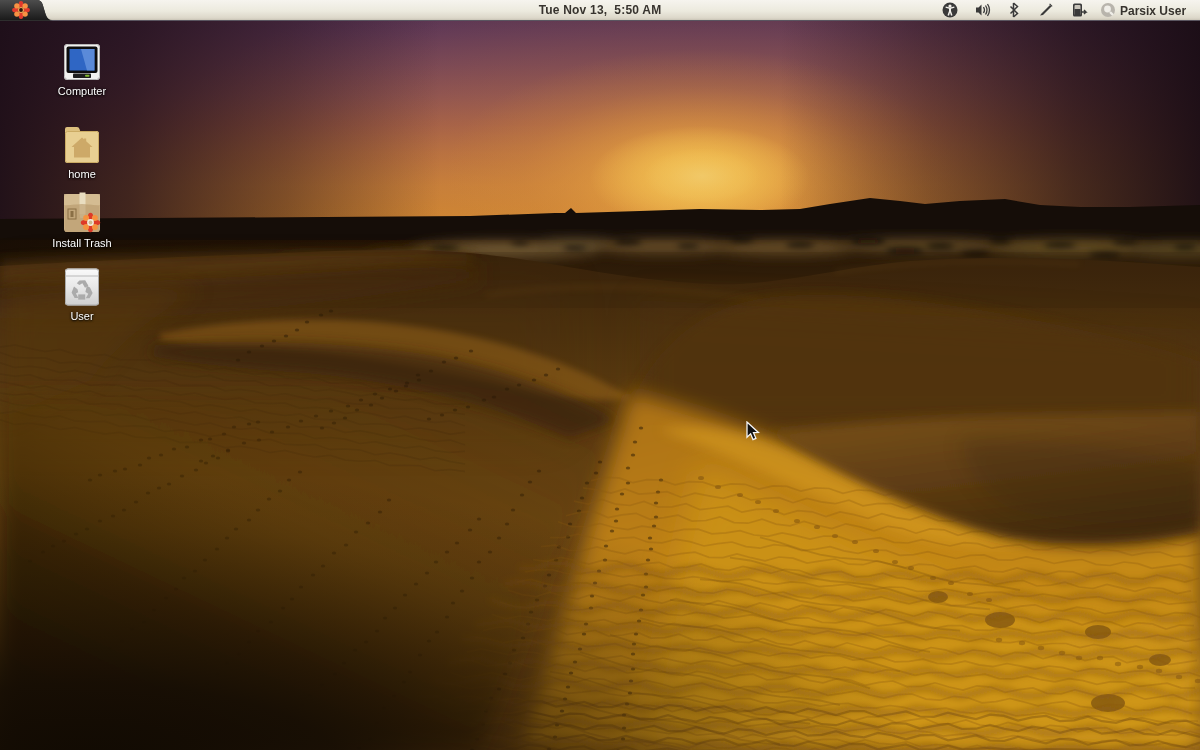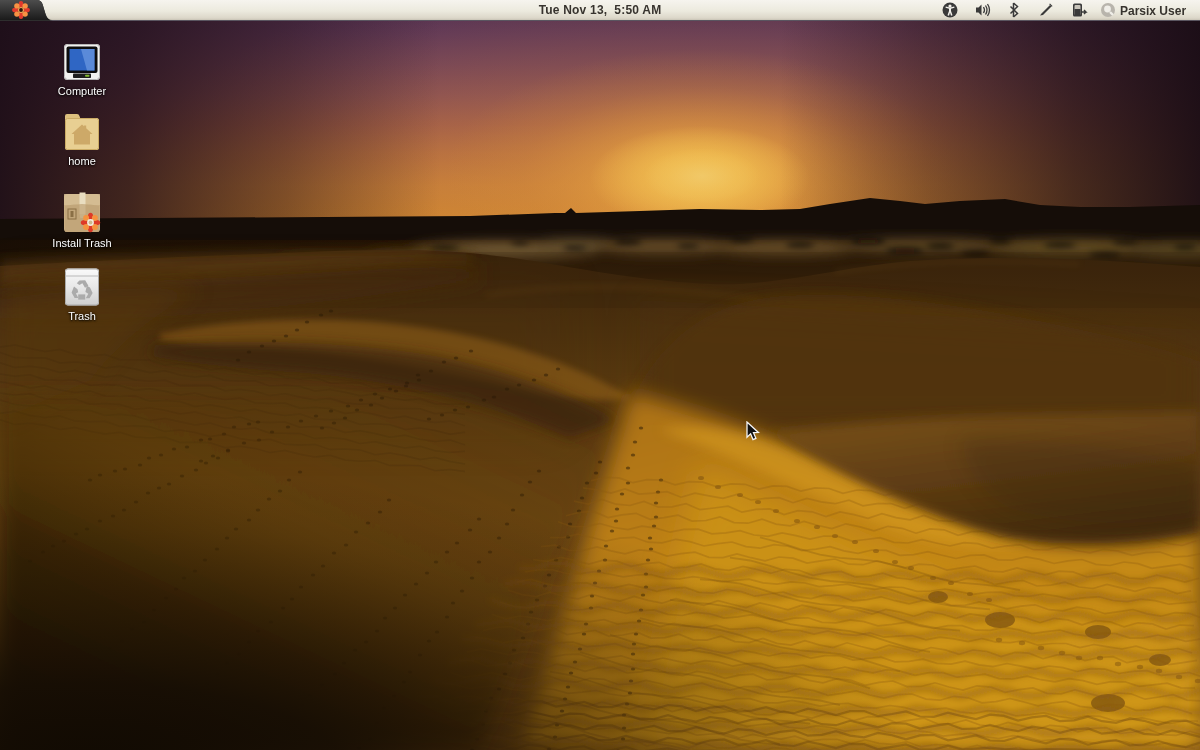--- a/index.html
+++ b/index.html
@@ -661,21 +661,21 @@
 <rect x="2" y="2" width="36" height="36" rx="3.5" fill="#f2f2f0"></rect>
 <rect x="2.5" y="2.5" width="35" height="35" rx="3" fill="none" stroke="#b5b5b5" stroke-width="1"></rect>
 <rect x="4.5" y="4.5" width="31" height="26.5" rx="2" fill="#0d0d0d"></rect>
 <rect x="7.5" y="7" width="25" height="21.5" fill="#2f66c4"></rect>
 <path d="M19,7 L32.5,7 L32.5,28.5 L25,28.5 Z" fill="#6290dd" opacity="0.85"></path>
 <rect x="11" y="31.5" width="18" height="4.5" rx="0.8" fill="#1d1d1d"></rect>
 <rect x="23" y="32.8" width="4.5" height="2" rx="1" fill="#84bc30"></rect>
 </svg>
 <div class="dlabel">Computer</div>
 </div>
-<div class="dicon" style="left:44px;top:110px;">
+<div class="dicon" style="left:44px;top:123px;">
 <svg width="40" height="42" viewBox="0 0 40 42" style="display:block;margin:0 auto;">
 <path d="M3,6 Q3,4 5,4 L15,4 Q17,4 17.5,6 L18.5,9 L3,9 Z" fill="#ddc07e"></path>
 <rect x="3" y="8" width="34" height="32" rx="2.5" fill="#e8cf92"></rect>
 <rect x="3.5" y="8.5" width="33" height="31" rx="2" fill="none" stroke="#cbab64" stroke-width="1"></rect>
 <path d="M20,14.5 L9.5,24 L12,24 L12,34.5 L28,34.5 L28,24 L30.5,24 L24.2,18.3 L24.2,15.5 L22,15.5 L22,16.3 Z" fill="#cda968"></path>
 </svg>
 <div class="dlabel">home</div>
 </div>
 <div class="dicon" style="left:44px;top:192px;">
 <svg width="40" height="42" viewBox="0 0 40 42" style="display:block;margin:0 auto;">
@@ -745,18 +745,18 @@
 <rect x="3" y="1.5" width="34" height="37" rx="3" fill="url(#trg)"></rect>
 <rect x="3.5" y="2" width="33" height="36" rx="2.5" fill="none" stroke="#aaa" stroke-width="1"></rect>
 <line x1="3.5" y1="9" x2="36.5" y2="9" stroke="#b8b8b8" stroke-width="1"></line>
 <g transform="translate(20,23.5)" fill="#ababab">
 <path d="M-2.6,-10 L3.2,-10.3 L6.4,-4.8 L3,-2.8 L0.4,-7.3 L-2.6,-5.6 L-5.2,-7.2 Z"></path>
 <path d="M8,-3 L10.6,2.4 L7.6,7.7 L3.8,7.7 L6.3,3.3 L3.4,1.6 L4.8,-4.8 Z"></path>
 <path d="M-8,-3.9 L-10.4,2 L-7.4,7.5 L-3.6,7.5 L-6.1,3.1 L-3.8,1.7 L-4.5,-1.2 Z"></path>
 <rect x="-3.8" y="3.9" width="7" height="5.2"></rect>
 </g>
 </svg>
-<div class="dlabel">Trash</div>
+<div class="dlabel">User</div>
 </div>
 
 <svg id="cursor" width="14" height="21" viewBox="0 0 14 21">
 <path d="M1,1 L1,16.2 L4.6,12.8 L7,18.6 L9.9,17.3 L7.5,11.7 L12.4,11.5 Z" fill="#111" stroke="#f5f5f5" stroke-width="1.3"></path>
 </svg>
 
 </body></html>

